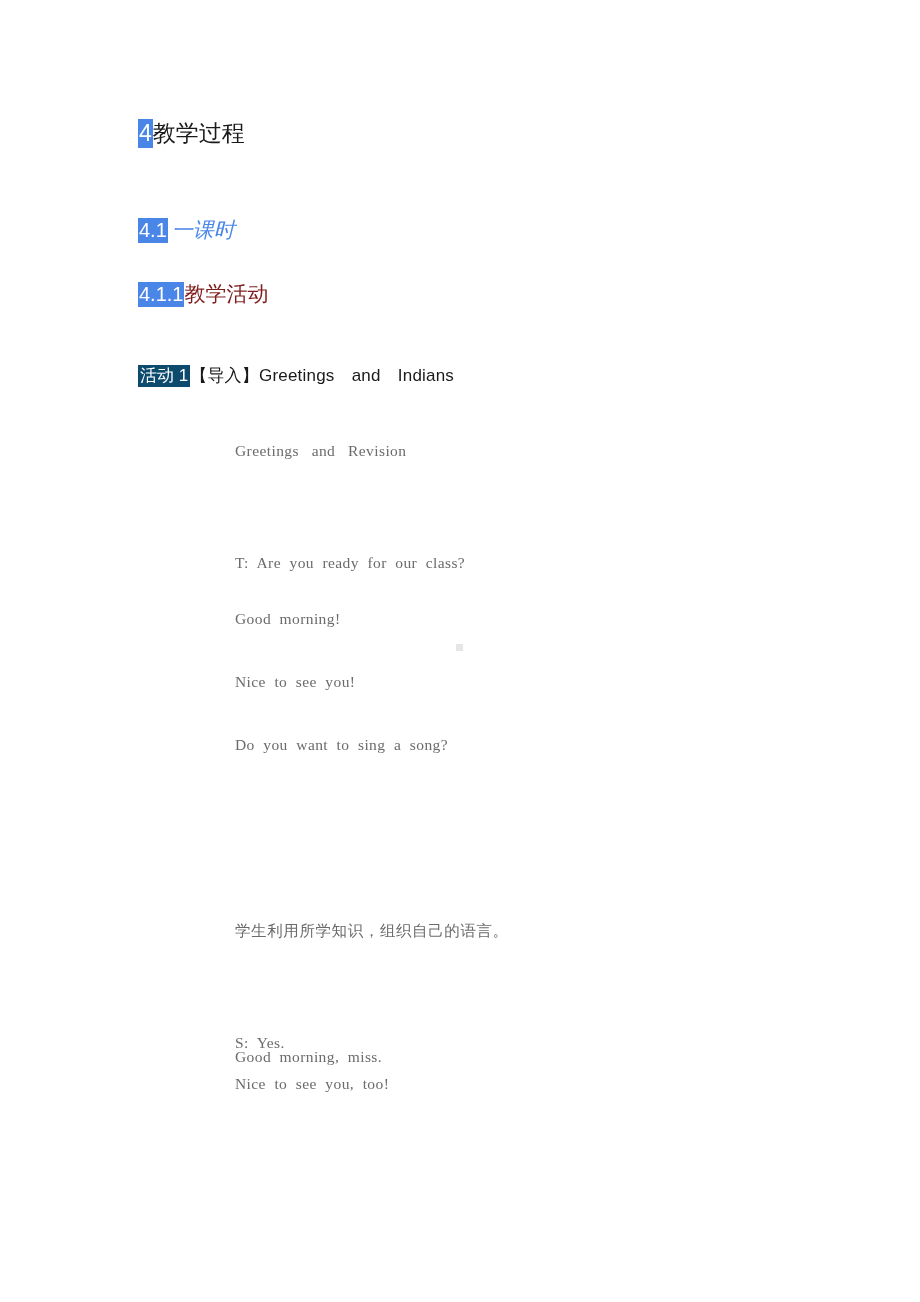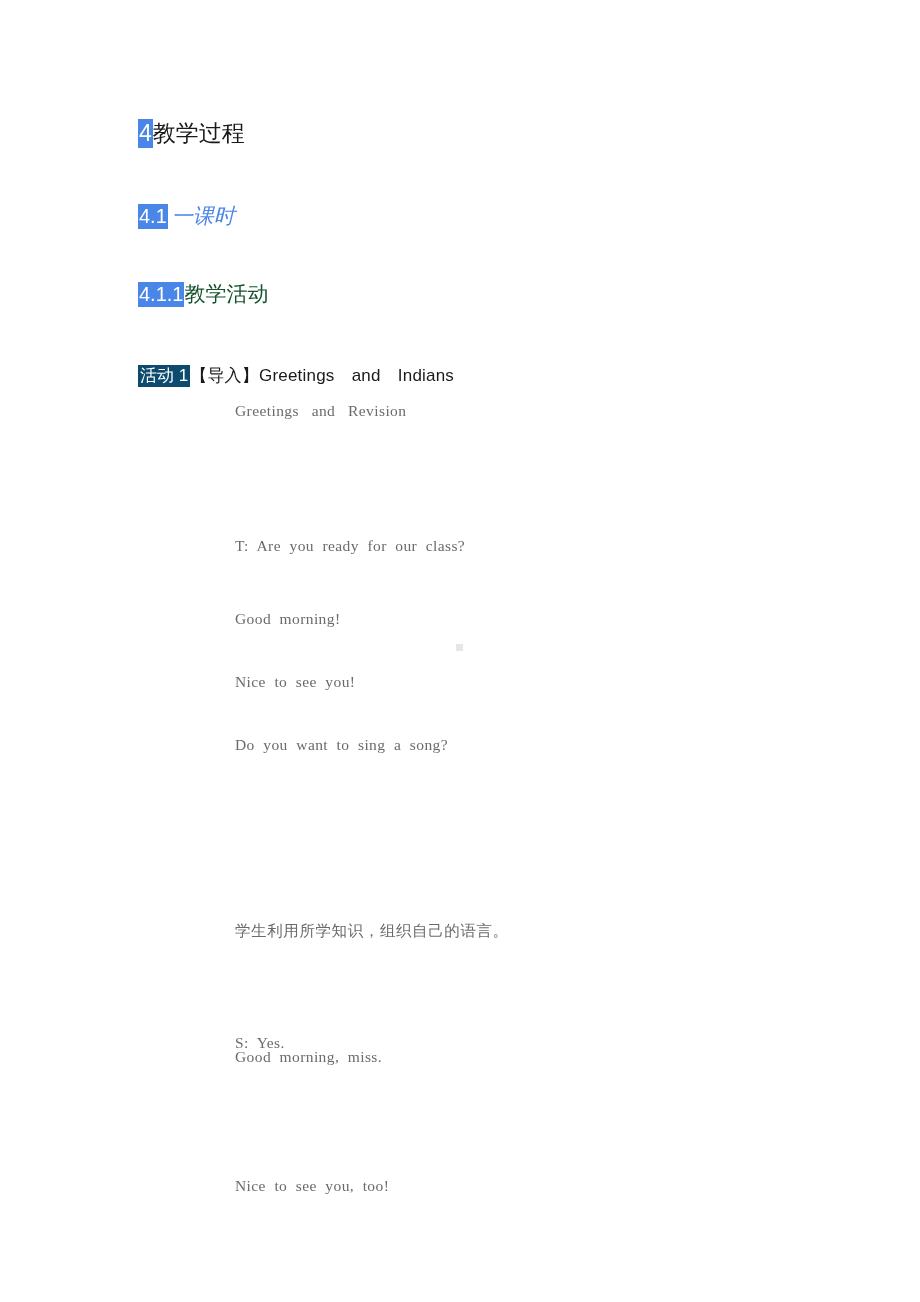--- a/index.html
+++ b/index.html
@@ -26,21 +26,21 @@
 
   
   .heading {
     position: absolute;
     left: 138px;
     white-space: nowrap;
     line-height: 1.2;
   }
 
   .h1 { top: 120px; font-size: 23px; }
-  .h2 { top: 203px; font-size: 20px; text-align: right; }
+  .h2 { top: 217px; font-size: 20px; text-align: right; }
   .h3 { top: 281px; font-size: 20px; }
   .h4 { top: 366px; font-size: 17px; }
 
   .num-hl {
     background: #4a86e8;
     color: #ffffff;
     padding: 1px 1px 2px 1px;
   }
   .num-hl-green {
     background: #0c4a6e;
@@ -52,21 +52,21 @@
     color: #1a1a1a;
     font-size: 23px;
   }
   .h2 .title-text {
     color: #4a86e8;
     font-style: italic;
     font-size: 21px;
     margin-left: 4px;
   }
   .h3 .title-text {
-    color: #14532d;
+    color: #7f1d1d;
     font-size: 21px;
   }
   .h4 .title-text {
     color: #1a1a1a;
     font-size: 17px;
     letter-spacing: 0.2px;
   }
 
   
   .body-line {
@@ -107,25 +107,25 @@
   </div>
 
   <div class="heading h3">
     <span class="num-hl">4.1.1</span><span class="title-text">教学活动</span>
   </div>
 
   <div class="heading h4">
     <span class="num-hl-green">活动 1</span><span class="title-text">【导入】Greetings　and　Indians</span>
   </div>
 
-  <div class="body-line" style="top:402px">Greetings   and   Revision</div>
-  <div class="body-line" style="top:537px">T:  Are  you  ready  for  our  class?</div>
+  <div class="body-line" style="top:442px">Greetings   and   Revision</div>
+  <div class="body-line" style="top:554px">T:  Are  you  ready  for  our  class?</div>
   <div class="body-line" style="top:610px">Good  morning!</div>
   <div class="body-line" style="top:673px">Nice  to  see  you!</div>
   <div class="body-line" style="top:736px">Do  you  want  to  sing  a  song?</div>
   <div class="body-line cjk" style="top:922px">学生利用所学知识，组织自己的语言。</div>
   <div class="body-line" style="top:1034px">S:  Yes.</div>
   <div class="body-line" style="top:1048px">Good  morning,  miss.</div>
-  <div class="body-line" style="top:1177px">Nice  to  see  you,  too!</div>
+  <div class="body-line" style="top:1075px">Nice  to  see  you,  too!</div>
 
   <div class="anchor-mark"></div>
 
 </div>
 
 </body></html>

